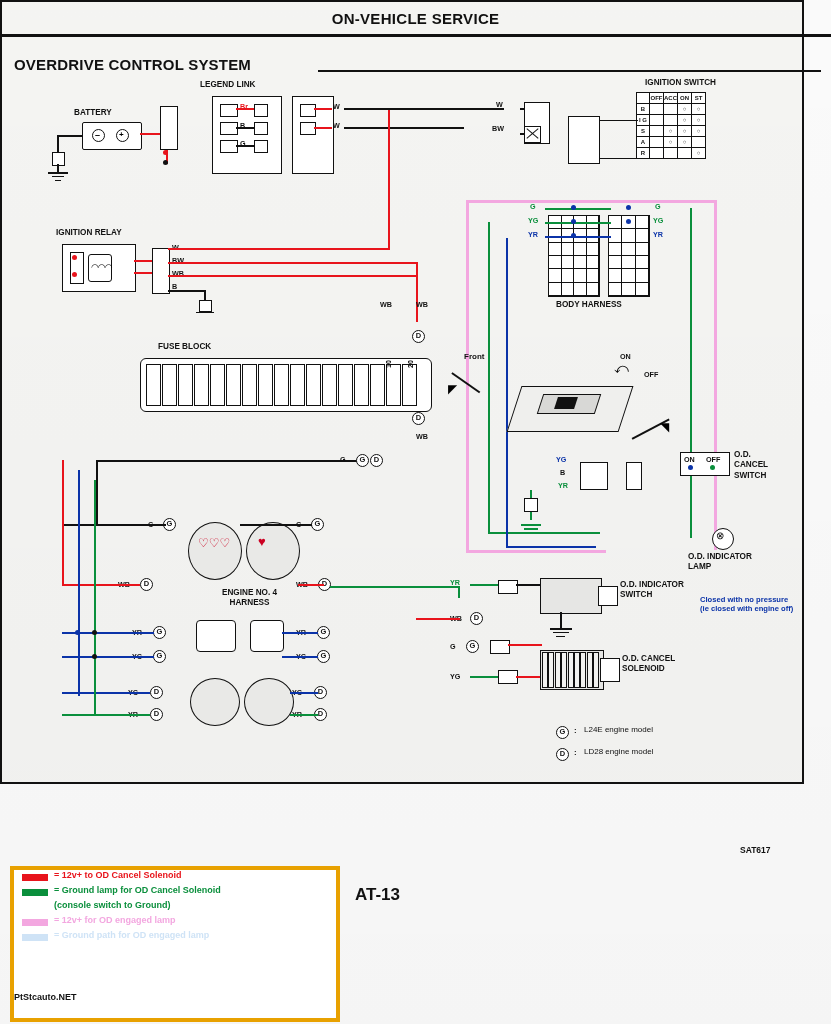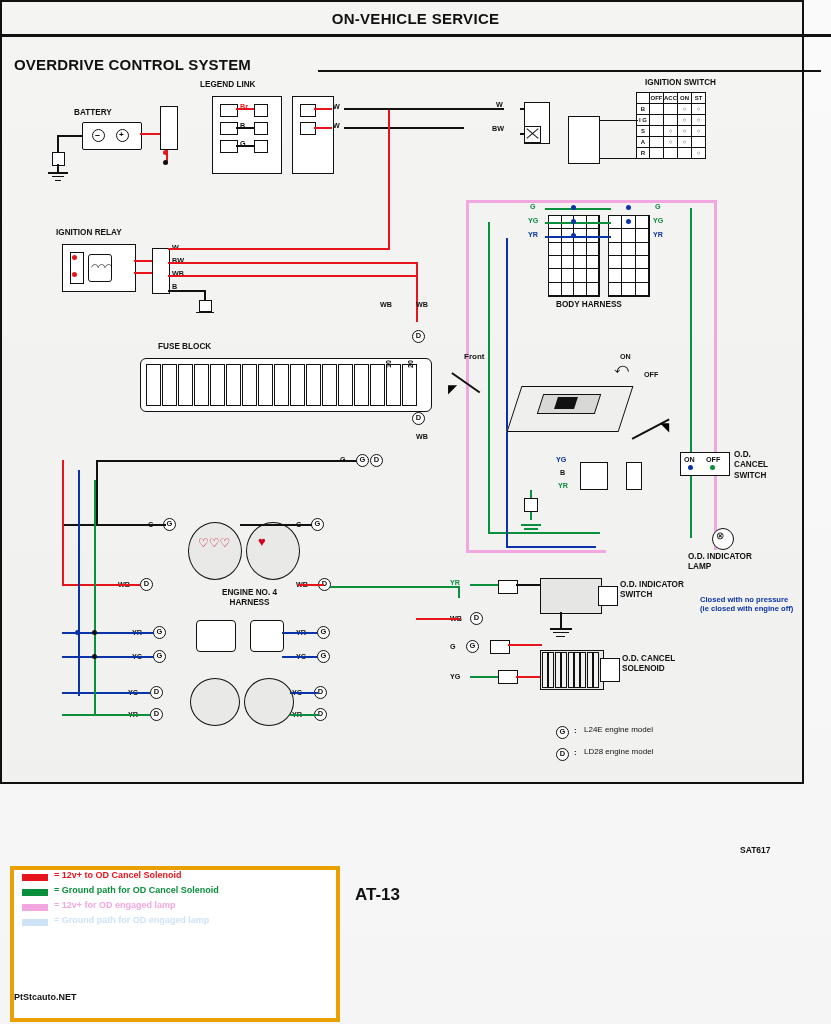--- a/index.html
+++ b/index.html
@@ -500,21 +500,24 @@
   <div class="abs" id="sat">SAT617</div>
 
   <div id="legend" class="abs">
     <div id="legend-rows">
         <div class="lg-row">
           <div class="lg-sw" style="background:#e8141c;"></div>
           <div class="lg-tx" style="color:#e8141c;">= 12v+ to OD Cancel Solenoid</div>
         </div>
         <div class="lg-row">
           <div class="lg-sw" style="background:#0a8f3c;"></div>
-          <div class="lg-tx" style="color:#0a8f3c;">= Ground path for OD Cancel Solenoid</div>
+          <div class="lg-tx" style="color:#0a8f3c;">= Ground lamp for OD Cancel Solenoid</div>
+        </div>
+        <div class="lg-row">
+          <div class="lg-tx2" style="color:#0a8f3c;">(console switch to Ground)</div>
         </div>
         <div class="lg-row">
           <div class="lg-sw" style="background:#f3a7e0;"></div>
           <div class="lg-tx" style="color:#f3a7e0;">= 12v+ for OD engaged lamp</div>
         </div>
         <div class="lg-row">
           <div class="lg-sw" style="background:#cfe3f6;"></div>
           <div class="lg-tx" style="color:#cfe3f6;">= Ground path for OD engaged lamp</div>
         </div>
       </div>

